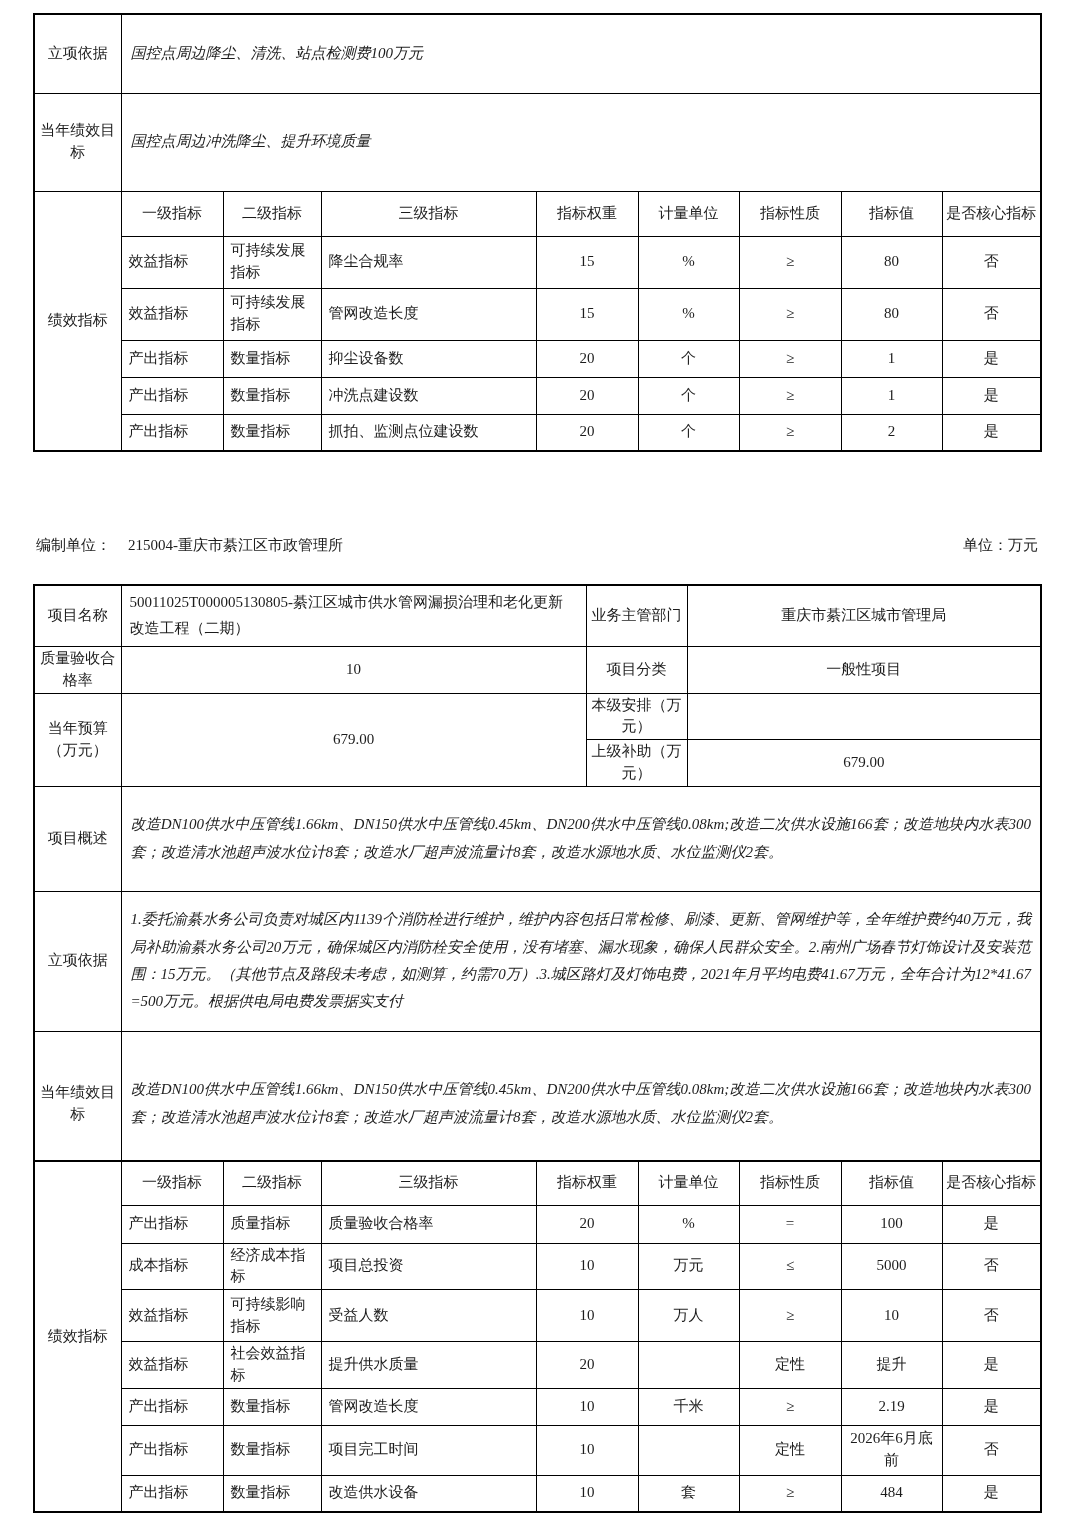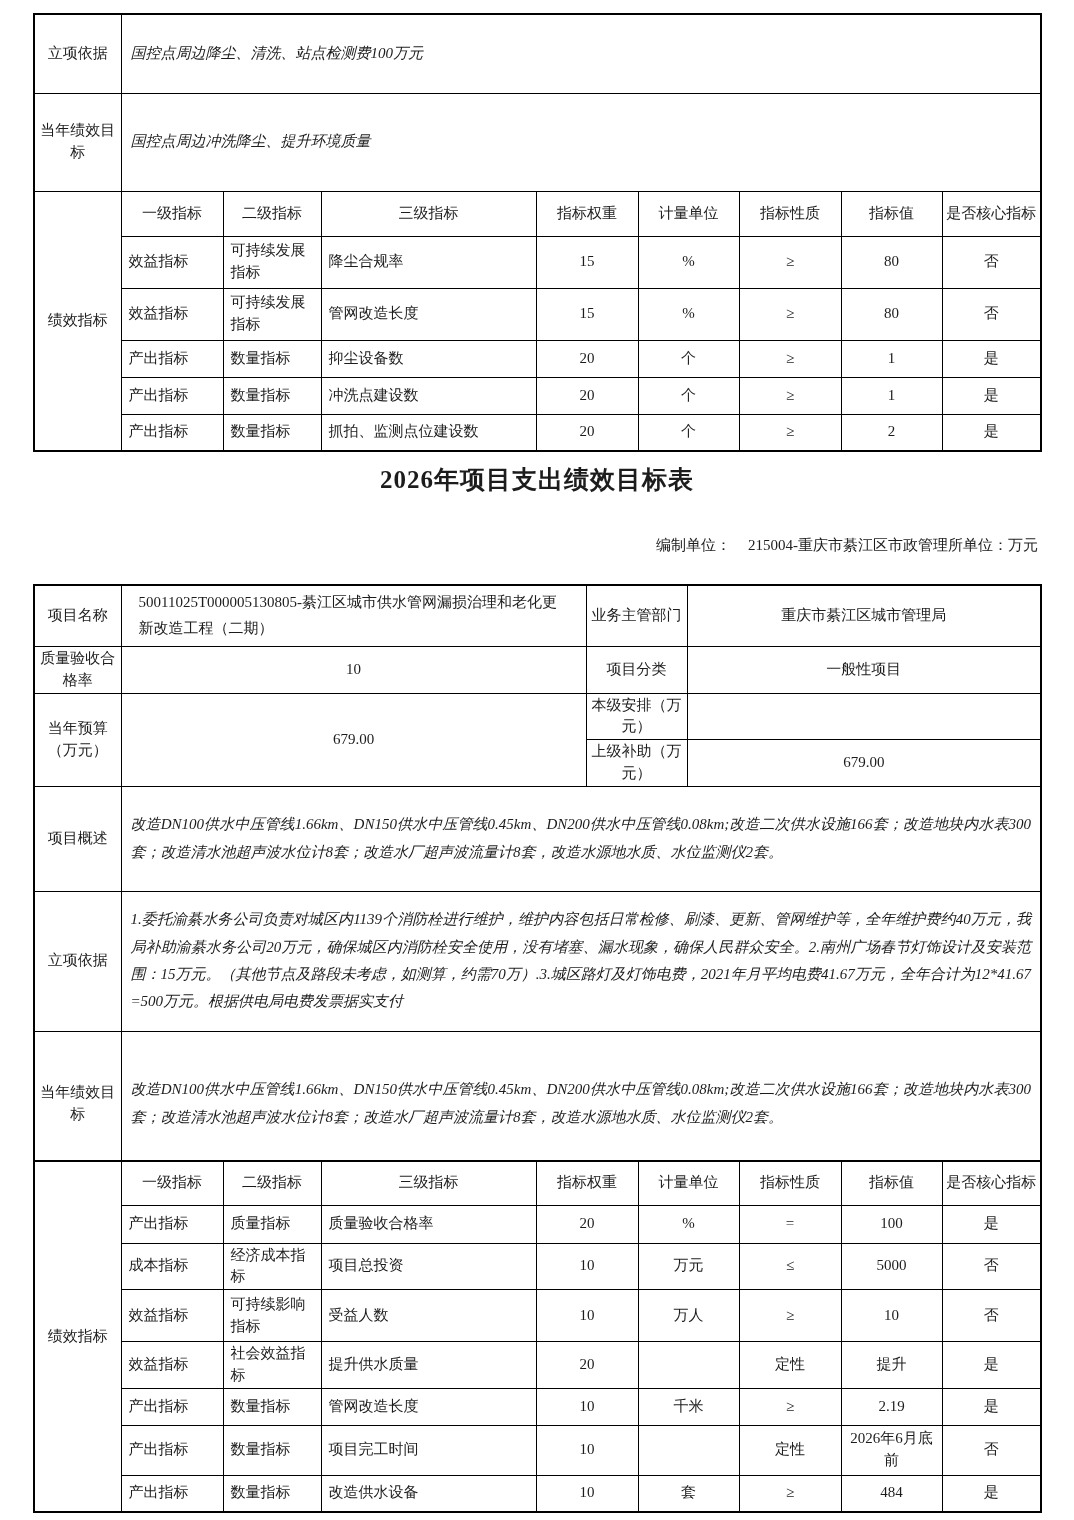--- a/index.html
+++ b/index.html
@@ -7,21 +7,21 @@
   #page {
     position:relative; width:1074px; height:1520px; background:#ffffff;
     font-family:"Liberation Serif","DejaVu Serif",serif; color:#1c1c1c;
     overflow:hidden;
   }
   table { border-collapse:collapse; table-layout:fixed; position:absolute; background:#fff; }
   table { border:2px solid #000; }
   td { border:1px solid #000; vertical-align:middle; text-align:center; font-size:15px; line-height:1.45; padding:1px 3px; word-break:break-all; }
   .lbl { text-align:center; }
   .para { text-align:justify; padding:11px 9px; line-height:1.82;font-style:italic; }
-  .left { text-align:left; padding:2px 17px; }
+  .left { text-align:left; padding:2px 8px; }
 
   #t1 { left:33px; top:13px; width:1007px; }
   #t2a { left:33px; top:584px; width:1007px; }
   #t2b { left:33px; top:1160px; width:1007px; }
 
   
   tbody[data-rows] tr:not(.hdr) td:nth-child(-n+3) { text-align:left; padding:1px 7px; }
 
   #t1 tbody tr.hdr { height:45px; }
   #t1 tbody tr:nth-child(2),#t1 tbody tr:nth-child(3) { height:52px; }
@@ -34,21 +34,21 @@
   #t2b tbody tr:nth-child(6) { height:37px; }
   #t2b tbody tr:nth-child(7) { height:50px; }
   #t2b tbody tr:nth-child(8) { height:37px; }
 
   #doc-title {
     position:absolute; top:463px; left:0; width:100%;
     text-align:center; font-size:25px; font-weight:bold; letter-spacing:1px;
   }
   #meta-line {
     position:absolute; top:536px; left:36px; width:1002px;
-    display:flex; justify-content:flex-end; font-size:15px;
+    display:flex; justify-content:space-between; font-size:15px;
   }
   #meta-left { display:flex; }
   #prepared-value { margin-left:17px; }
 </style>
 </head>
 <body>
 
 <div id="page">
 
   <table id="t1">
@@ -131,21 +131,20 @@
           <td>抓拍、监测点位建设数</td>
           <td>20</td>
           <td>个</td>
           <td>≥</td>
           <td>2</td>
           <td>是</td>
         </tr>
       </tbody>
   </table>
 
-  <div id="doc-title">2026年项目支出绩效目标表</div>
   <div id="meta-line">
     <div id="meta-left">
       <span>编制单位：</span>
       <span id="prepared-value">215004-重庆市綦江区市政管理所</span>
     </div>
     <span>单位：万元</span>
   </div>
 
   <table id="t2a">
     <colgroup>

